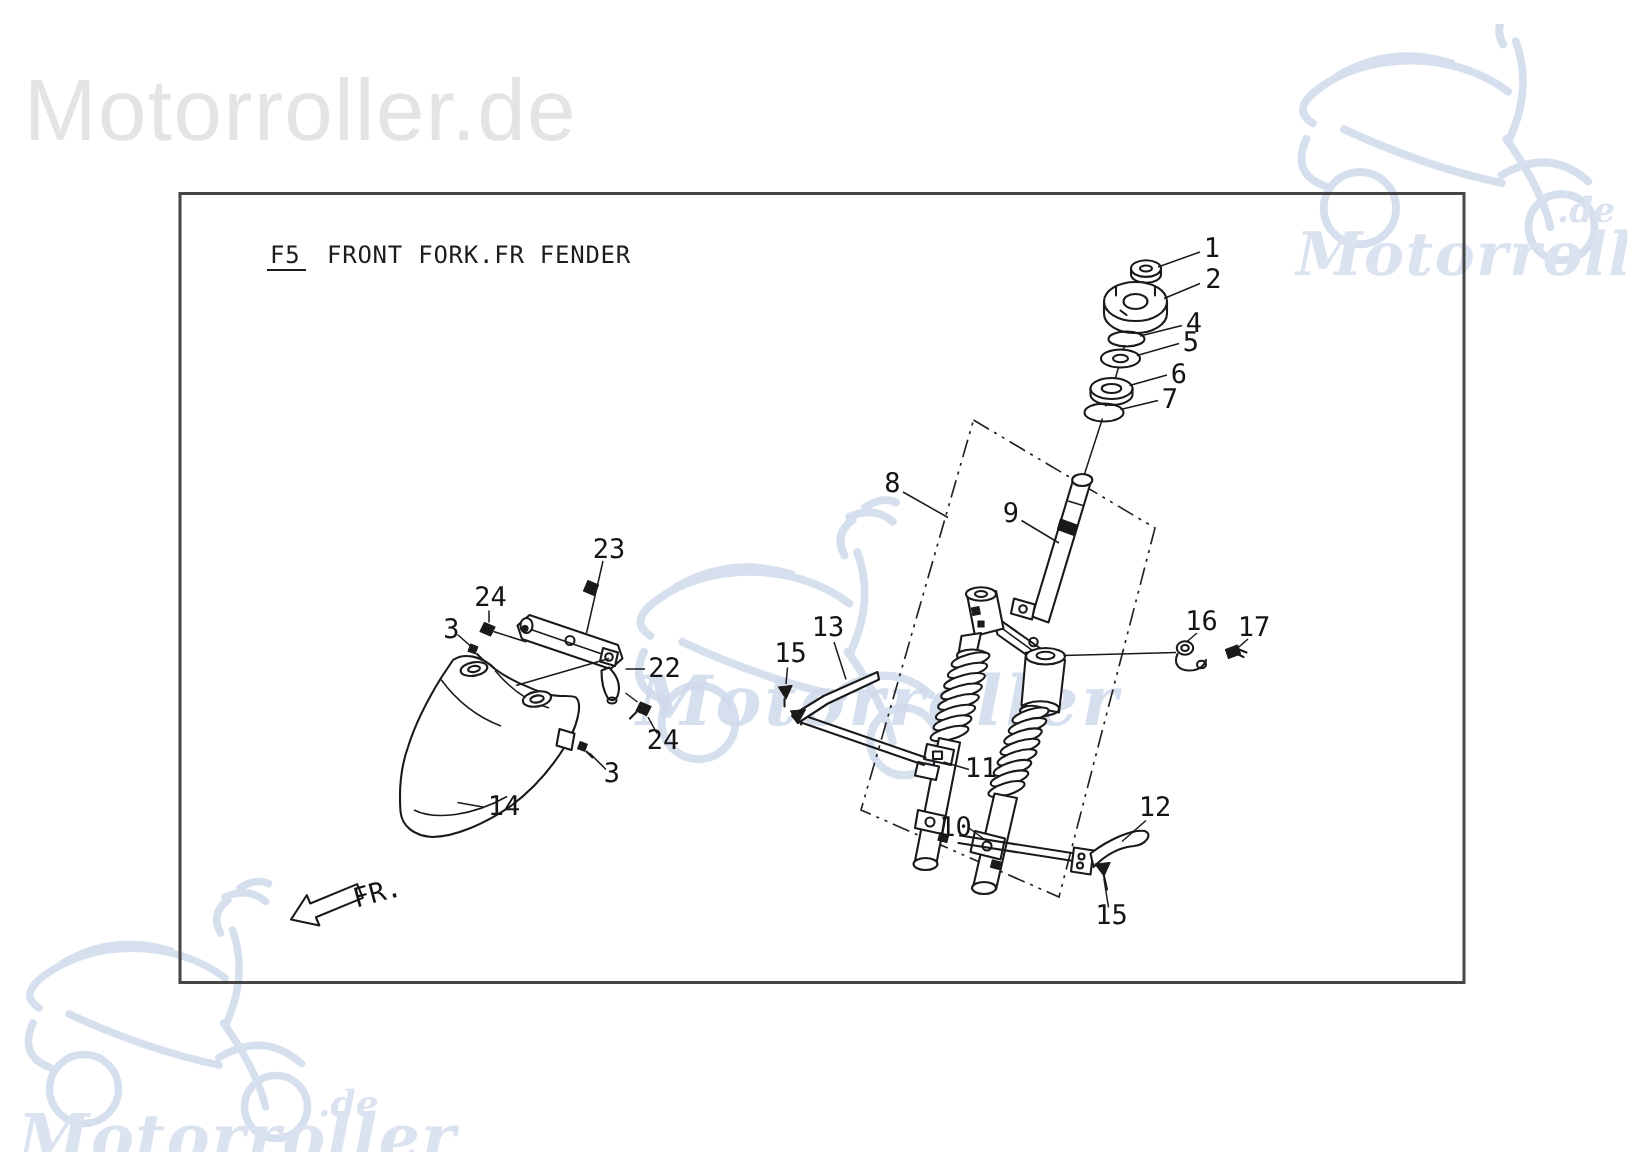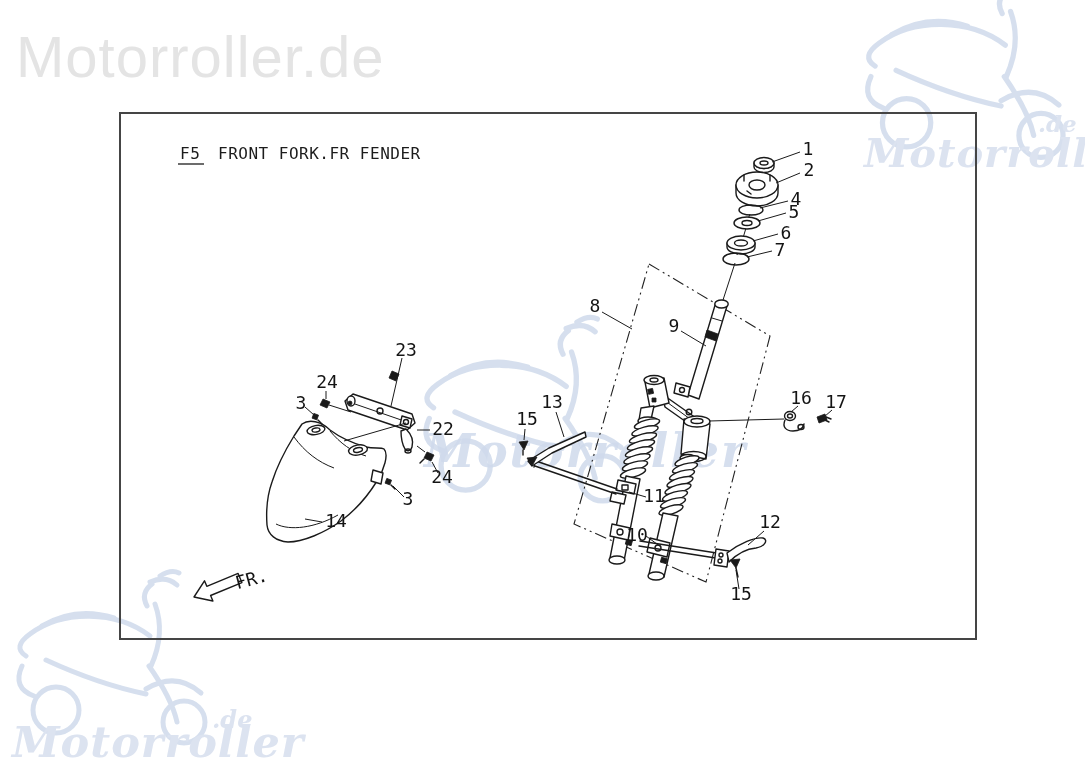--- a/index.html
+++ b/index.html
@@ -1,16 +1,16 @@
 <!DOCTYPE html>
 <html><head>
 <meta charset="utf-8">
 <style>
   html,body{margin:0;padding:0;background:#ffffff;width:1085px;height:768px;overflow:hidden;}
-  #stage{position:relative;width:1085px;height:543px;font-family:"DejaVu Sans Mono",monospace;}
+  #stage{position:relative;width:1085px;height:543px;font-family:"DejaVu Sans Mono",monospace;margin-top:16px;}
   svg{position:absolute;left:0;top:0;}
   .wm-grey{font-family:"Liberation Sans",sans-serif;fill:#e4e4e4;letter-spacing:1px;}
   .wm-brand{font-family:"DejaVu Serif",serif;font-style:italic;font-weight:600;}
   .wm-blue{fill:#dce3f0;}
   .wm-blue-strong{fill:#cfdaec;}
   .sketch{stroke:#ccd8ea;stroke-width:5;fill:none;stroke-linecap:round;opacity:.8;}
   .art{stroke:#1a1a1a;stroke-width:1.4;fill:none;stroke-linejoin:round;stroke-linecap:round;}
   .artw{stroke:#1a1a1a;stroke-width:1.4;fill:#ffffff;stroke-linejoin:round;}
   .dark{fill:#1a1a1a;stroke:#1a1a1a;stroke-width:.8;stroke-linejoin:round;}
   .thin{stroke:#1a1a1a;stroke-width:1;fill:none;}

